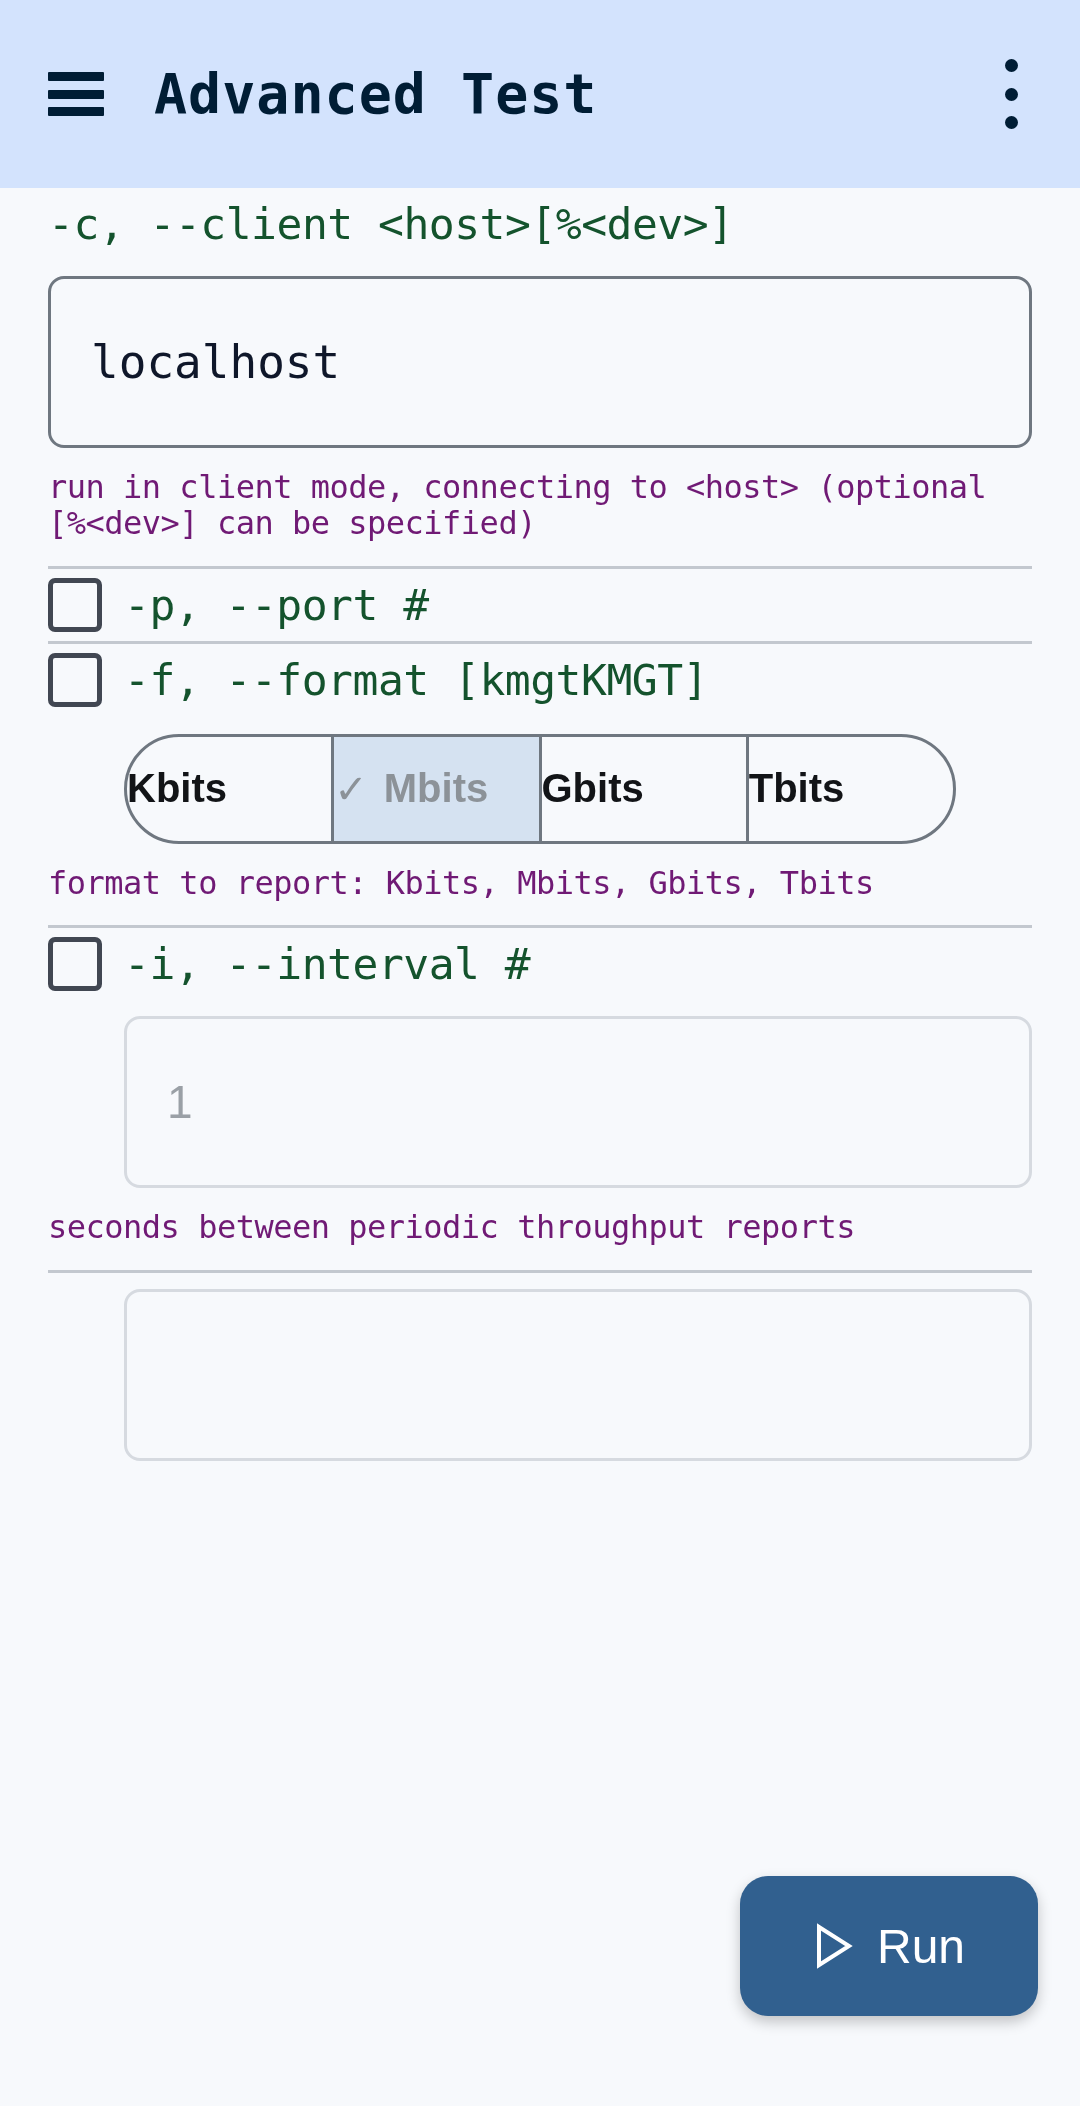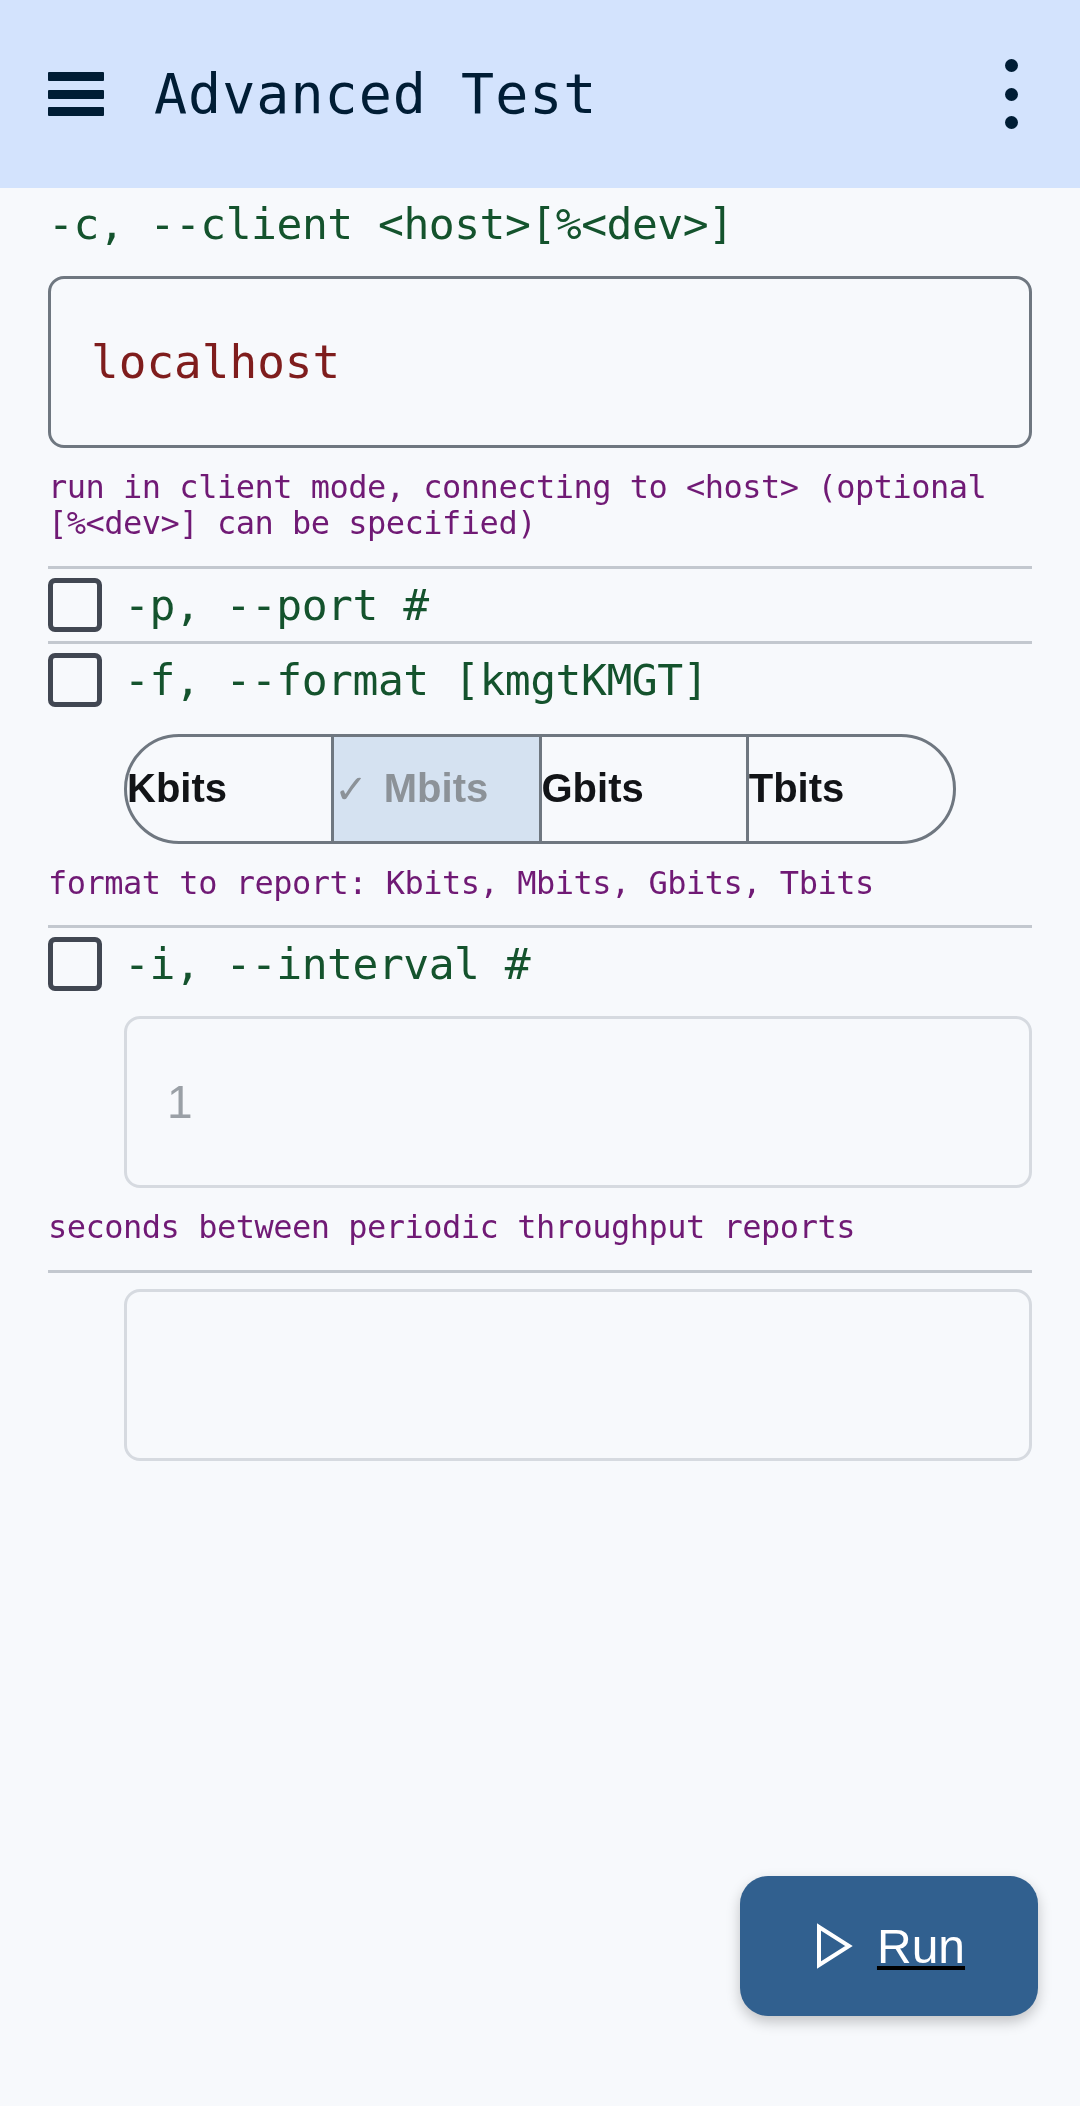--- a/index.html
+++ b/index.html
@@ -48,20 +48,21 @@
   }
 
   .appbar-title {
     margin-left: 50px;
     font-family: "DejaVu Sans Mono", monospace;
     font-size: 55px;
     color: #001d35;
     letter-spacing: 1px;
     white-space: nowrap;
     flex: 1 1 auto;
+    font-weight: bold;
   }
 
   .overflow-menu {
     width: 26px;
     height: 70px;
     display: flex;
     flex-direction: column;
     justify-content: space-between;
     align-items: center;
     cursor: pointer;
@@ -132,21 +133,21 @@
     align-items: center;
     padding: 0 40px;
     font-family: "Liberation Sans", sans-serif;
     font-size: 46px;
   }
   .field.enabled {
     border: 3px solid #6f7780;
   }
   .field .value {
     font-family: "DejaVu Sans Mono", monospace;
-    color: #7f1d1d;
+    color: #0f172a;
     font-size: 46px;
   }
   .field .placeholder {
     font-family: "Liberation Sans", sans-serif;
     color: #9aa0a6;
     font-size: 46px;
   }
 
   .field-indent { margin-left: 76px; }
 
@@ -205,21 +206,20 @@
     width: 298px;
     height: 140px;
     background: #31608f;
     border-radius: 28px;
     display: flex;
     align-items: center;
     justify-content: center;
     gap: 34px;
     box-shadow: 0 6px 14px rgba(0,0,0,0.22);
     cursor: pointer;
-    text-decoration: underline;
   }
   .fab .play {
     width: 0; height: 0;
     border-left: 30px solid transparent;
     border-top: 22px solid transparent;
     border-bottom: 22px solid transparent;
     position: relative;
   }
   .fab .play svg { display: block; }
   .fab .run-label {

